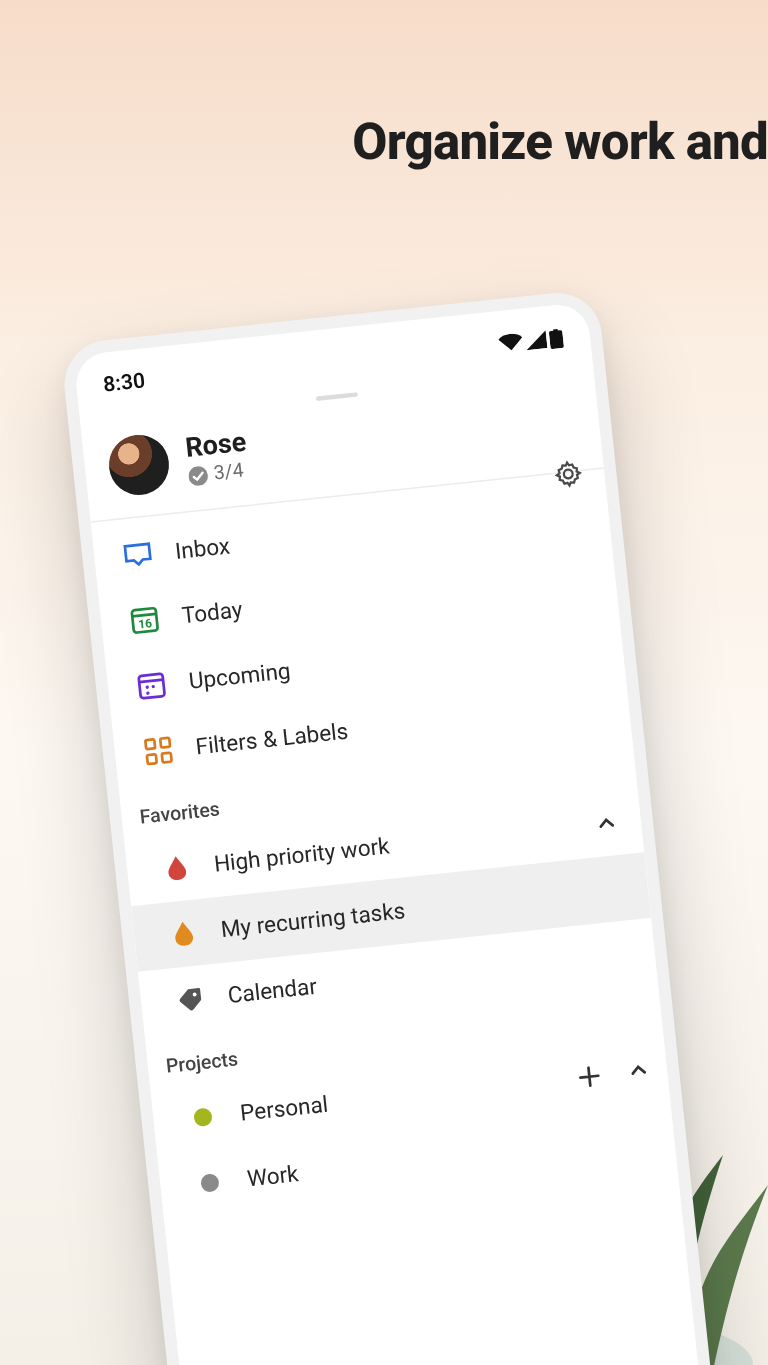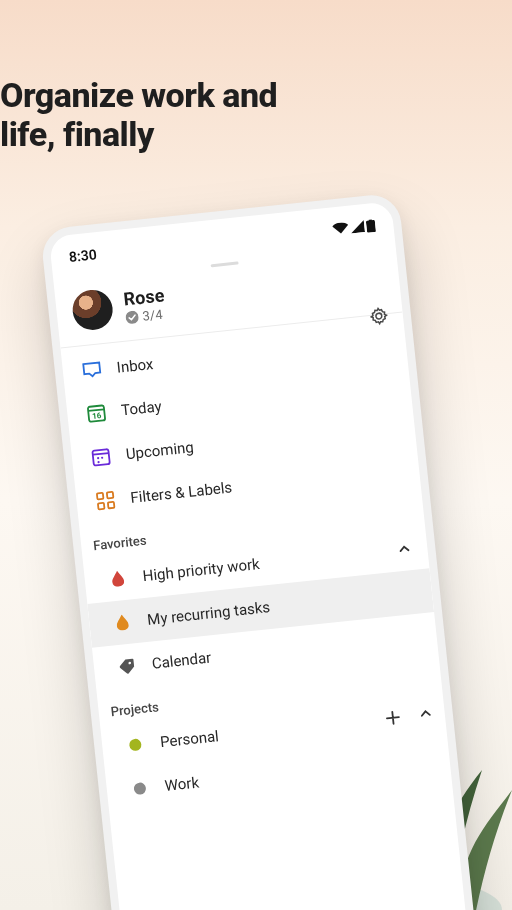--- a/index.html
+++ b/index.html
@@ -6,21 +6,21 @@
   html, body { width: 512px; height: 910px; overflow: hidden; font-family: -apple-system, BlinkMacSystemFont, "Segoe UI", Roboto, Helvetica, Arial, sans-serif; }
   .stage {
     width: 512px; height: 910px;
     background: linear-gradient(180deg, #f7dcc9 0%, #fbeee2 25%, #fdf8f2 55%, #f4f0e8 100%);
     position: relative;
   }
   .headline {
     position: absolute;
     top: 76px;
     left: 0; right: 0;
-    text-align: left;
+    text-align: right;
     font-weight: 800;
     color: #1f1f1f;
     font-size: 34px;
     line-height: 1.15;
     letter-spacing: -0.5px;
   }
   
   .plant {
     position: absolute;
     right: -20px;
@@ -114,21 +114,20 @@
   
   svg { display:block; }
 </style>
 </head>
 <body>
 
 <div class="stage">
 
   <div class="headline">
     <span>Organize work and</span><br>
-    <span>life, finally</span>
   </div>
 
   <svg class="plant" viewBox="0 0 220 260">
     <ellipse cx="120" cy="230" rx="70" ry="28" fill="#b7cfc8" opacity="0.5"></ellipse>
     <path d="M150 250 C 140 180 170 150 200 110 C 180 160 170 200 160 250 Z" fill="#5c7a4d"></path>
     <path d="M130 250 C 110 190 130 140 170 90 C 150 150 140 200 140 250 Z" fill="#43633b"></path>
     <path d="M110 250 C 90 200 90 150 120 100 C 115 160 115 210 120 250 Z" fill="#6b8a5a"></path>
   </svg>
 
   <div class="phone-wrap">

